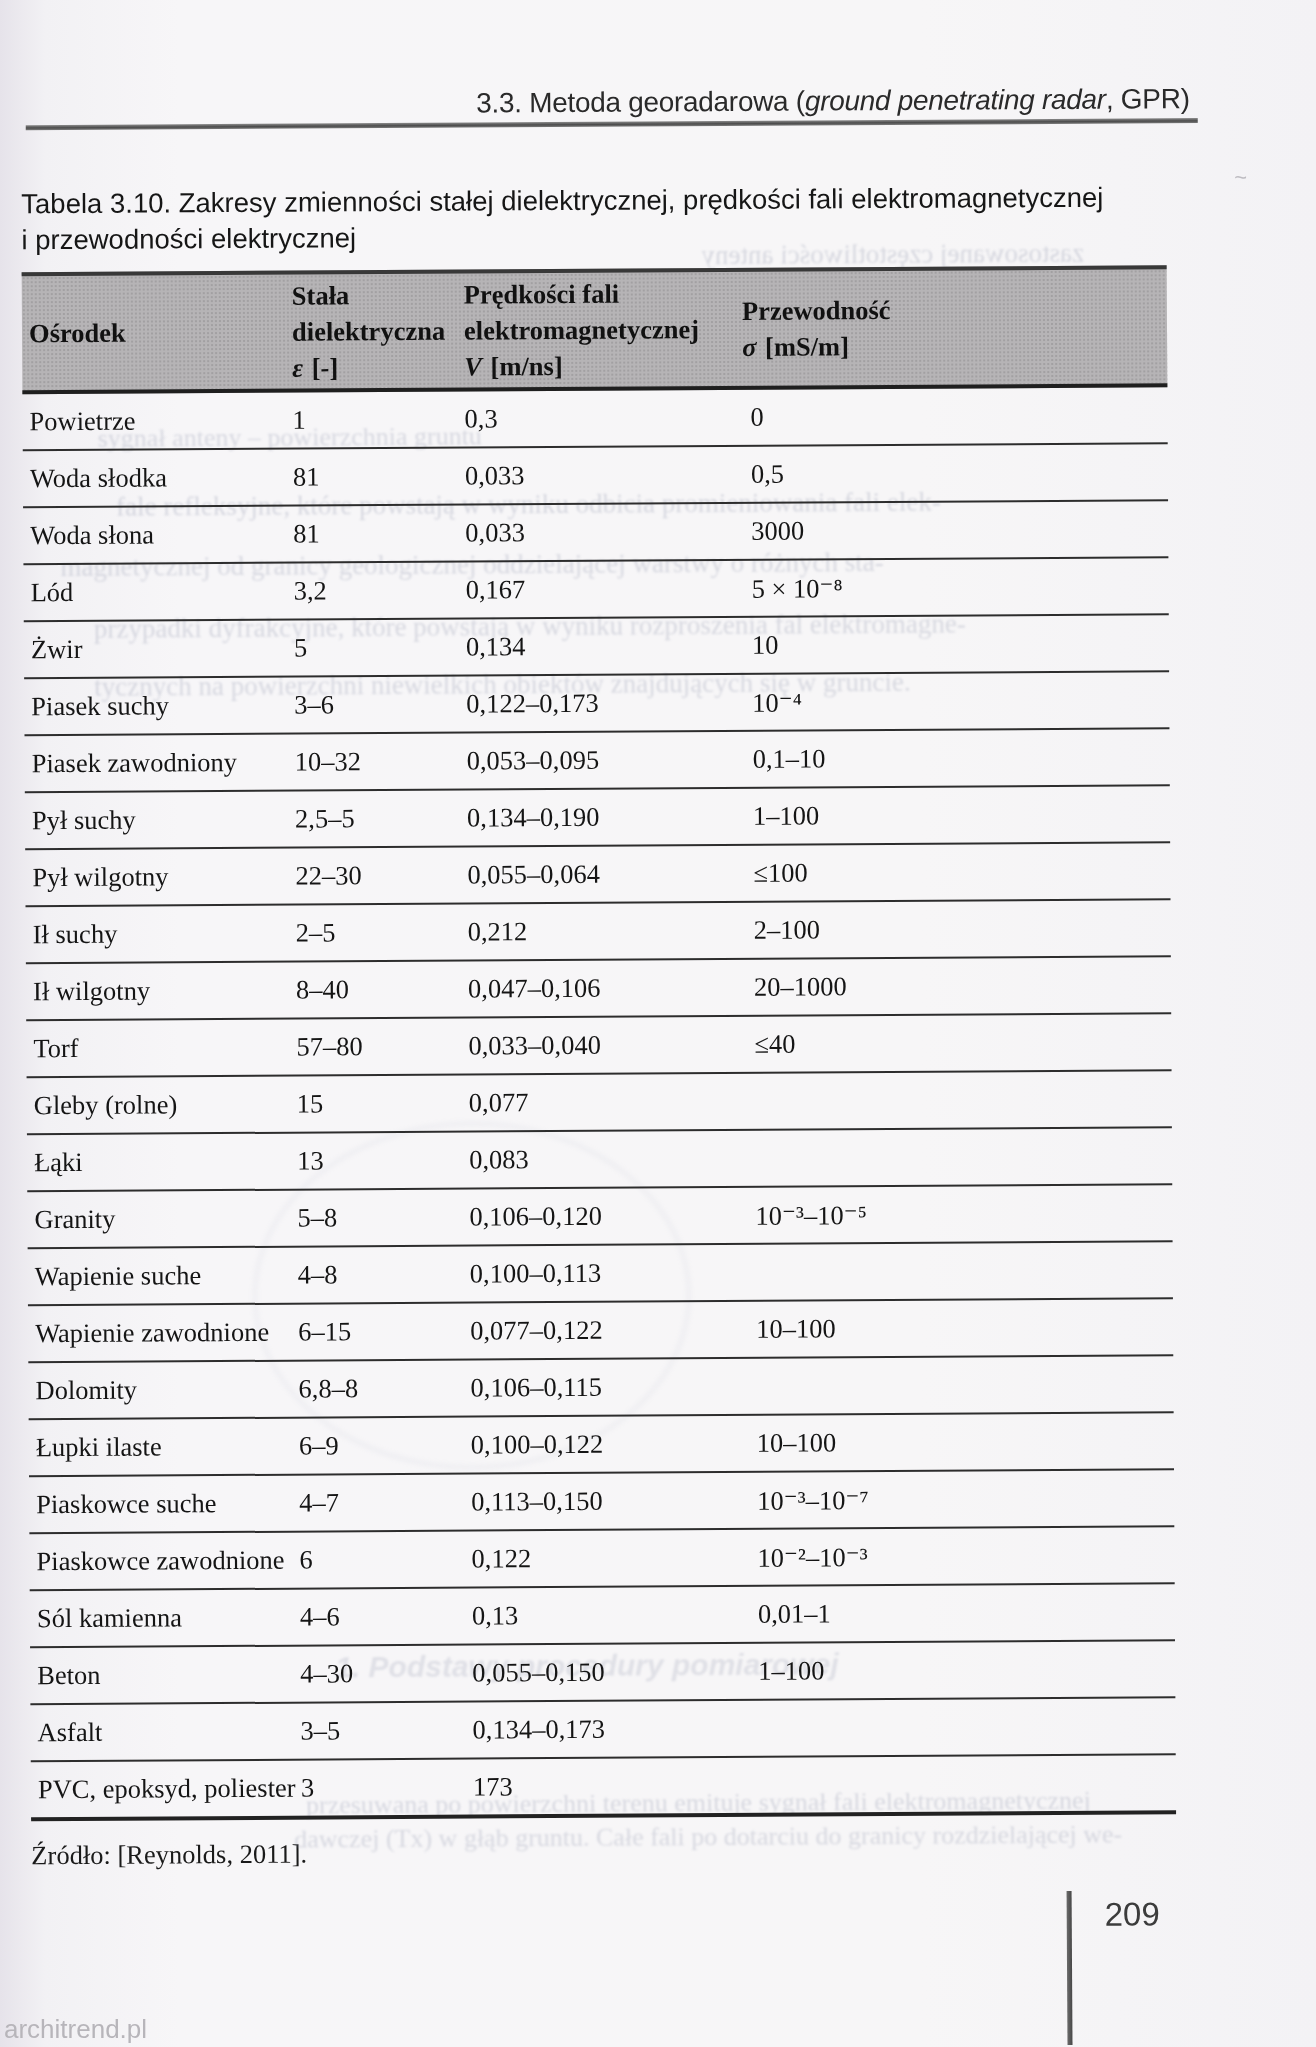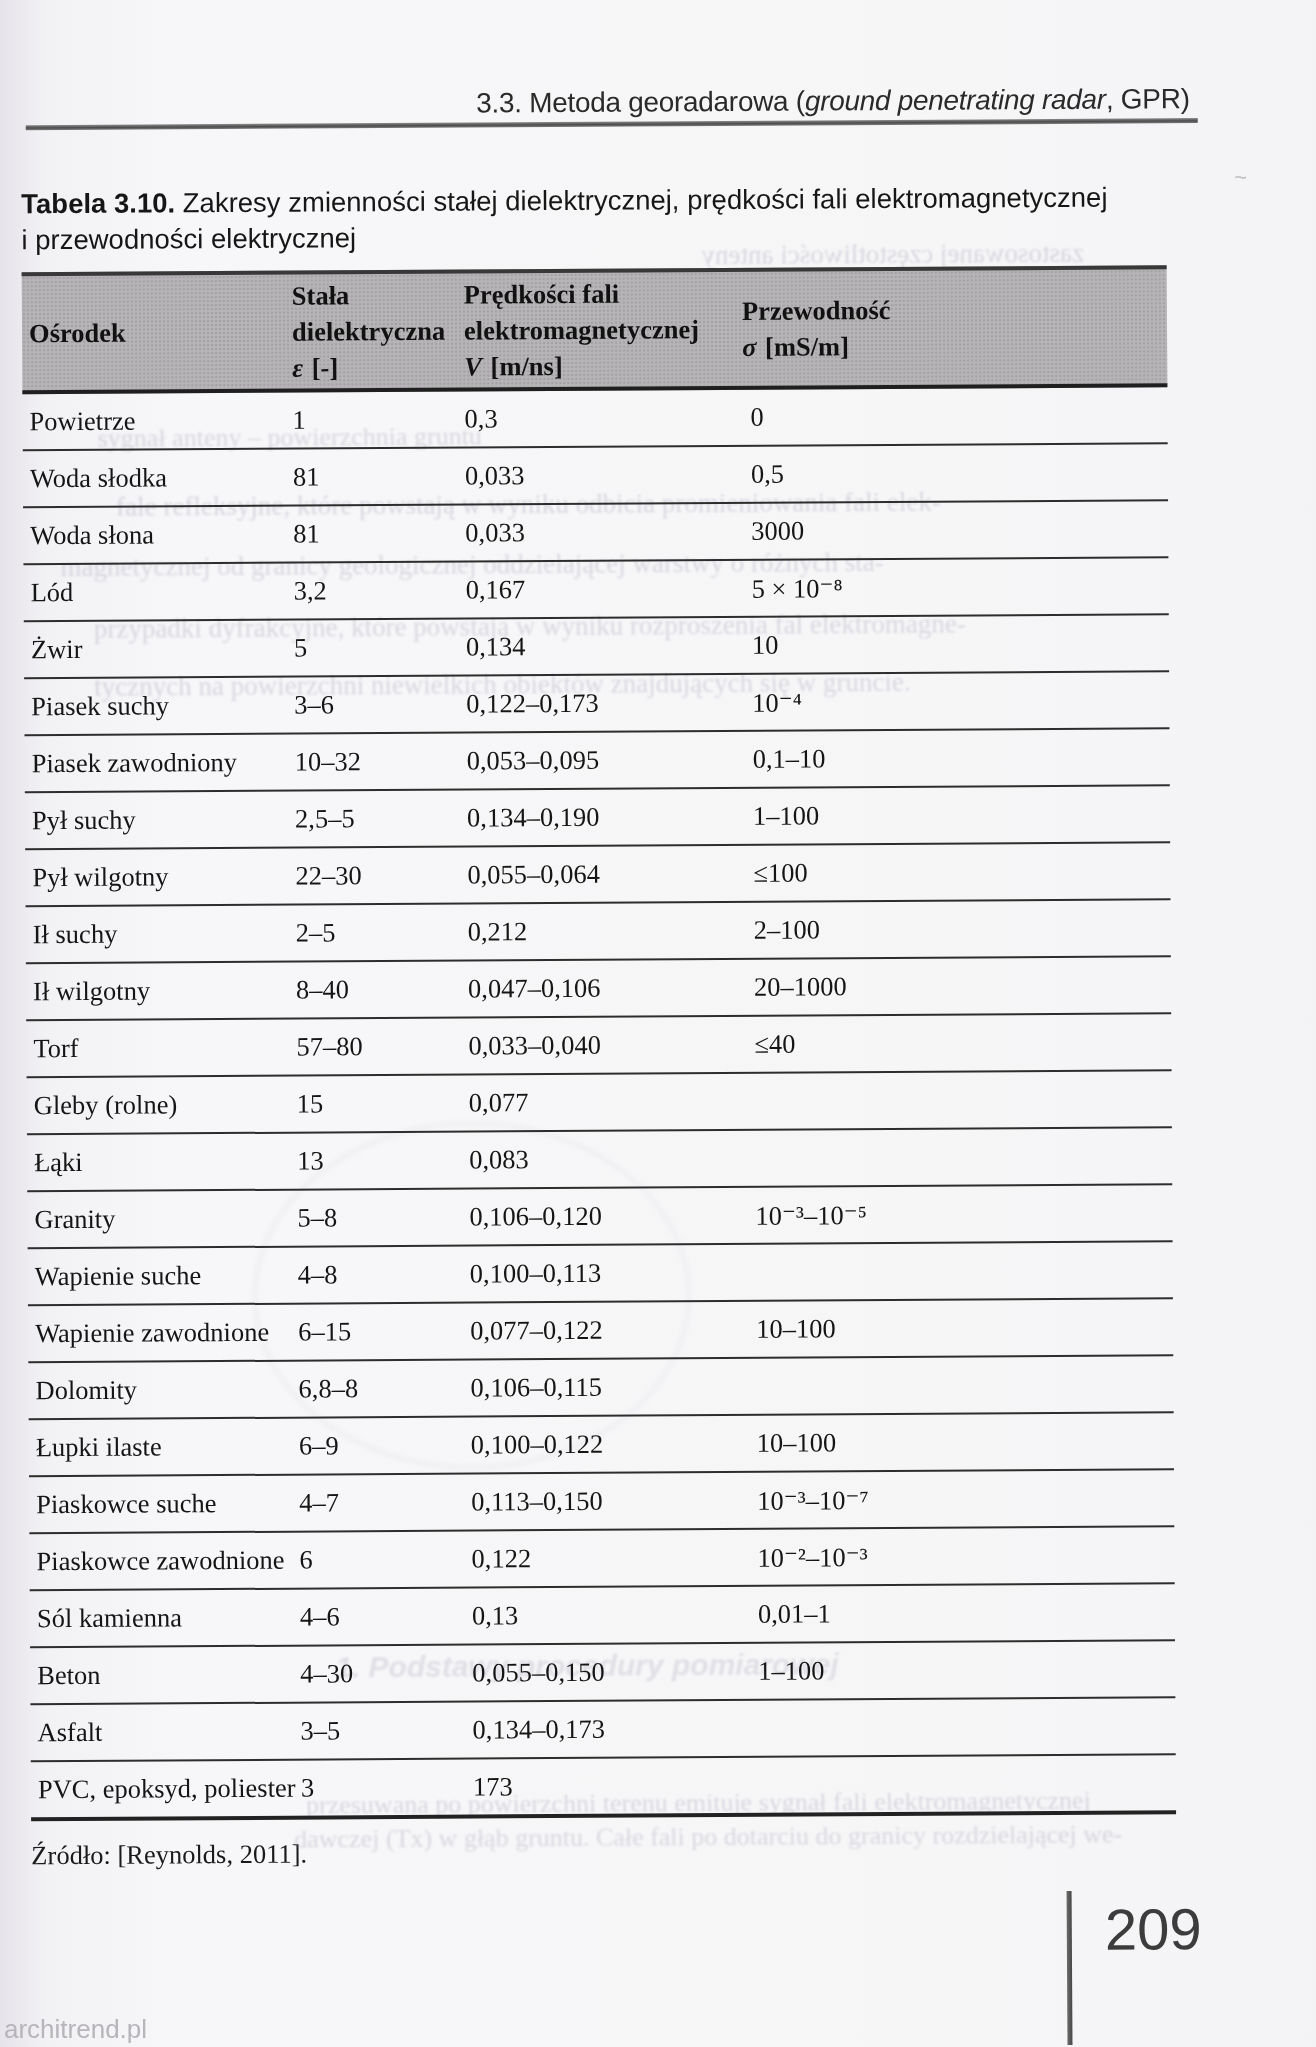--- a/index.html
+++ b/index.html
@@ -14,21 +14,21 @@
     position:absolute;top:86px;left:0;width:1194px;text-align:right;
     font-size:28px;line-height:32px;letter-spacing:-0.3px;color:#2a2a2a;
     font-family:"Liberation Sans",sans-serif;
   }
   .running-head i{font-style:italic;}
   .head-rule{position:absolute;left:30px;top:121px;width:1172px;height:5px;
     background:linear-gradient(180deg,#8a8a8a,#4c4c4c 55%,#7d7d7d);}
   
   .caption{position:absolute;left:25px;top:182px;width:1160px;
     font-size:27.5px;line-height:36px;color:#161616;}
-  .caption b{font-weight:700;}
+  .caption b{font-weight:400;}
   
   .gtable{position:absolute;left:25px;top:268px;width:1145px;z-index:2;}
   .thead{
     display:grid;grid-template-columns:270px 172px 278px 425px;height:114px;
     background-color:#b6b4b6;
     background-image:radial-gradient(#a2a0a2 1px,transparent 1.4px);
     background-size:4px 4px;
     border-top:4px solid #383838;border-bottom:4px solid #1f1f1f;
   }
   .hc{display:flex;flex-direction:column;justify-content:center;
@@ -44,21 +44,21 @@
     font-size:26.5px;color:#151515;white-space:nowrap;}
   .td.c1{padding-left:7px;}
   .td.c4{padding-left:8px;}
   
   .source{position:absolute;left:25px;top:1836px;
     font-family:"Liberation Serif","DejaVu Serif",serif;font-size:26.5px;color:#1a1a1a;}
   
   .pagebar{position:absolute;left:1060px;top:1893px;width:5px;height:154px;
     background:linear-gradient(90deg,#6b6b6b,#474747);}
   .pagenum{position:absolute;left:1098px;top:1898px;
-    font-family:"Liberation Sans",sans-serif;font-size:58px;color:#3c3c3c;}
+    font-family:"Liberation Sans",sans-serif;font-size:33px;color:#3c3c3c;}
   
   .watermark{position:absolute;left:4px;top:2014px;
     font-family:"Liberation Sans",sans-serif;font-size:26px;color:#b7b5ba;text-align:right;}
   
   .bleed{position:absolute;z-index:1;color:#8d93aa;opacity:.30;filter:blur(1.1px);
     font-family:"Liberation Serif","DejaVu Serif",serif;white-space:nowrap;}
   .bleed.mirror{transform:scaleX(-1);}
   .bleed.bold{font-family:"Liberation Sans",sans-serif;font-weight:700;font-style:italic;opacity:.22;}
   .bleed-curve{position:absolute;left:250px;top:1120px;width:430px;height:340px;
     border:4px solid #a8aec2;border-radius:50%;opacity:.12;filter:blur(2.5px);z-index:1;}

